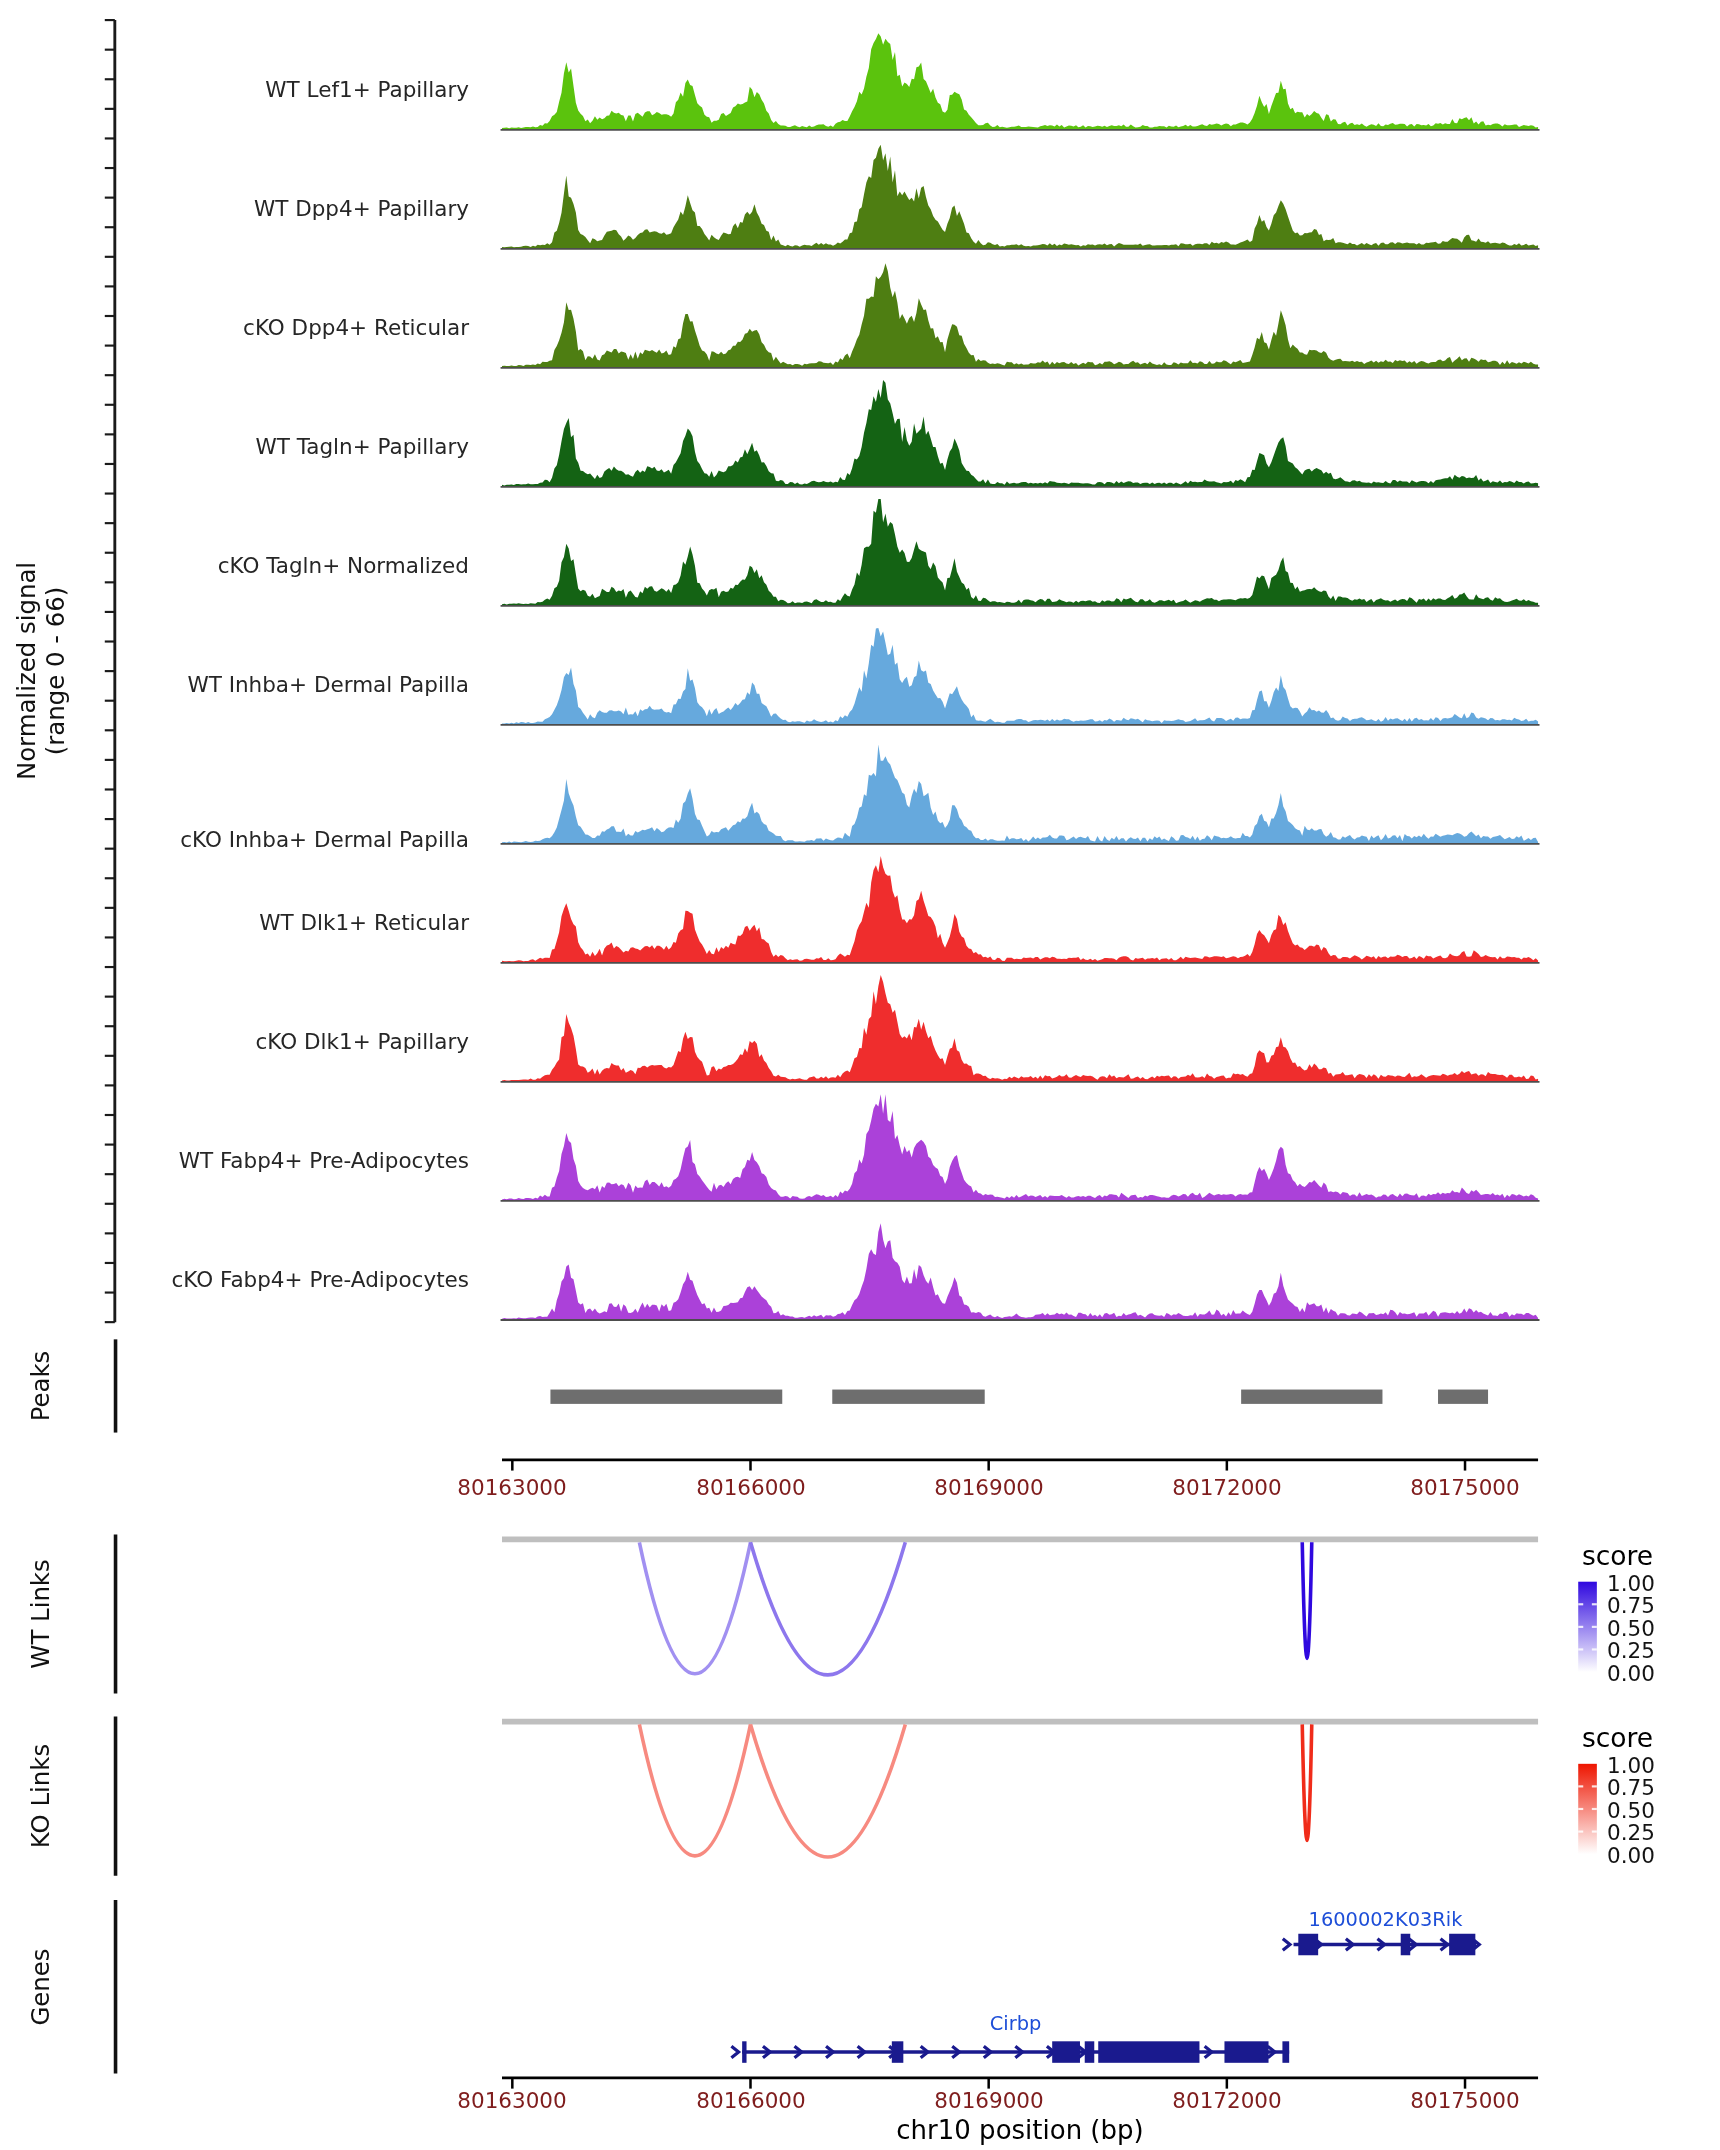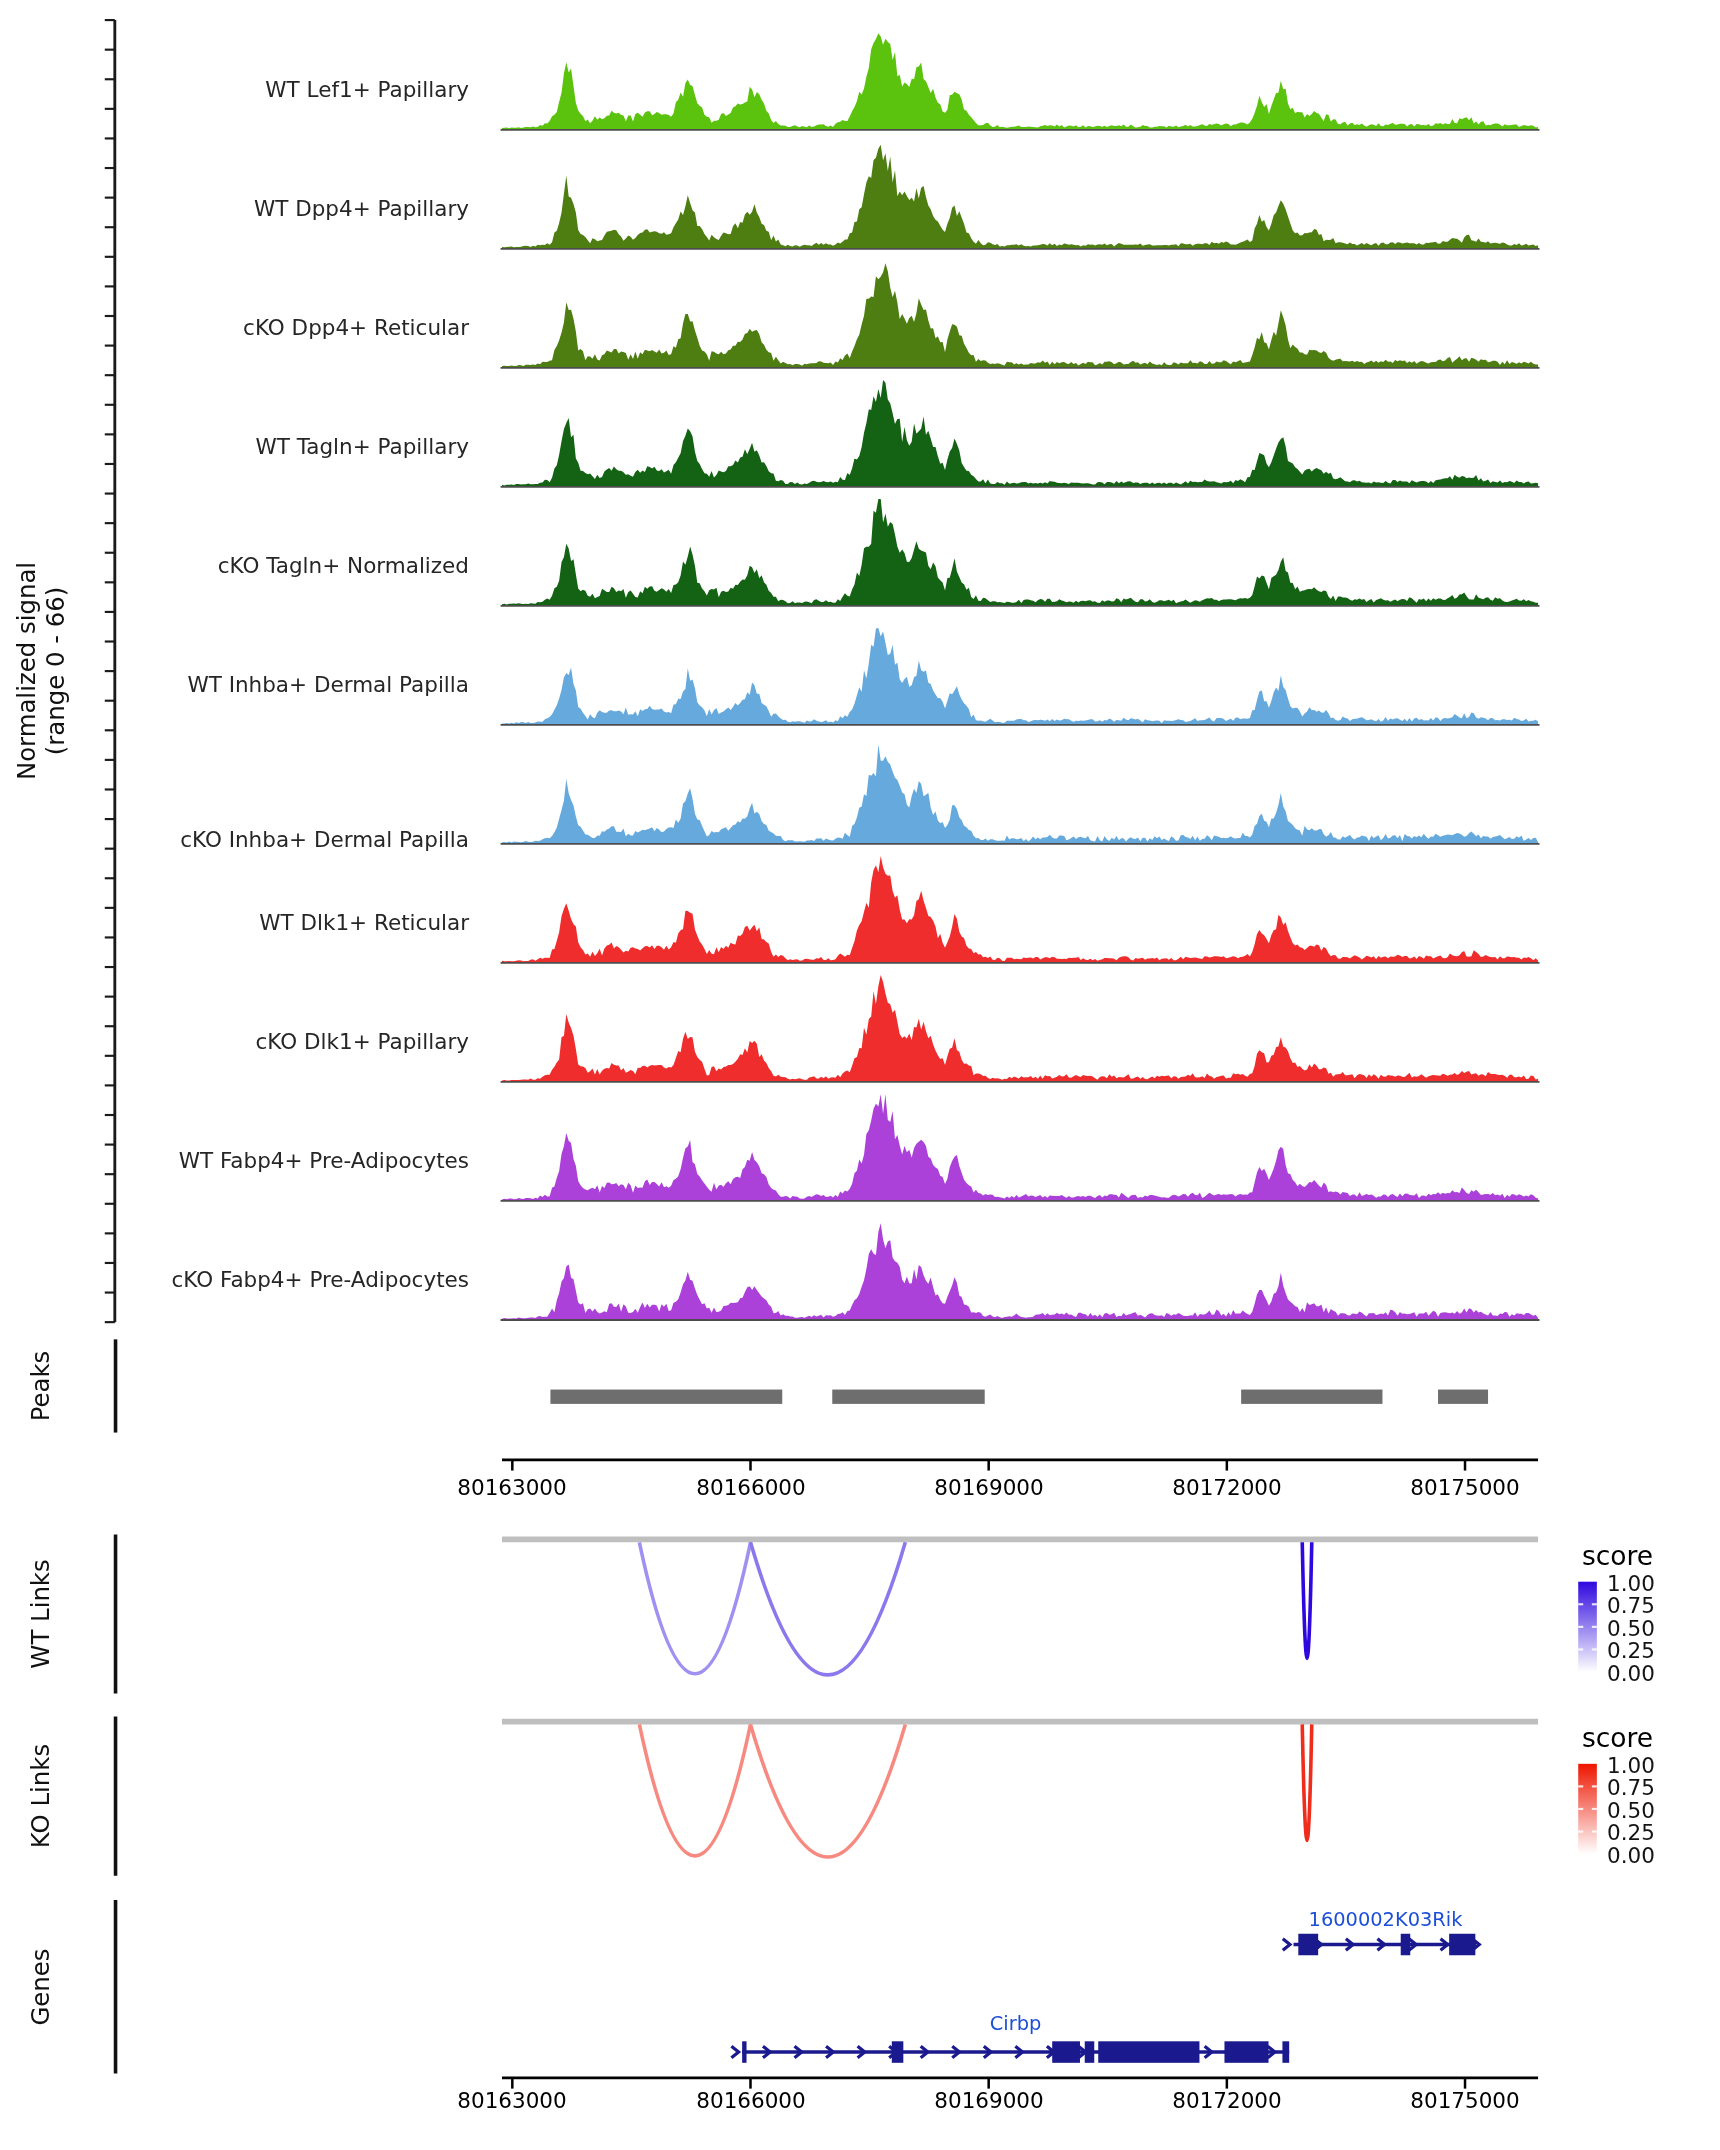--- a/index.html
+++ b/index.html
@@ -4,21 +4,21 @@
 <style>
   html,body{margin:0;padding:0;background:#fff;}
   .figure{position:relative;width:1721px;height:2151px;background:#ffffff;overflow:hidden;
           font-family:"DejaVu Sans","Liberation Sans",sans-serif;}
   .figure svg{position:absolute;left:0;top:0;}
   .txt{position:absolute;color:#222;white-space:nowrap;}
   .track-label{width:358px;text-align:right;font-size:21.5px;color:#262626;}
   .rot{transform:rotate(-90deg);transform-origin:center center;text-align:center;}
   .ylab{width:459px;left:-189px;top:642px;font-size:24.4px;line-height:29px;color:#111;}
   .rowlab{width:158px;height:30px;font-size:24.4px;color:#111;left:-38px;line-height:30px;}
-  .tick{width:158px;text-align:center;font-size:21.5px;color:#000000;}
+  .tick{width:158px;text-align:center;font-size:21.5px;color:#7f1d1d;}
   .axis-title{width:502px;text-align:center;font-size:26px;color:#000;}
   .leg-title{width:143px;text-align:center;font-size:26.5px;color:#000;}
   .leg-tick{width:79px;text-align:left;font-size:21.5px;color:#141414;}
   .gene-label{width:287px;text-align:center;font-size:19.4px;color:#1d4ed8;}
 </style>
 </head>
 <body>
 
 <div class="figure">
   <svg id="fig-svg" width="1721" height="2151" viewBox="0 0 2400 3000">
@@ -224,14 +224,15 @@
   <div class="txt leg-tick" style="left:1607px;top:1843px">0.00</div>
 
   <div class="txt gene-label" style="left:1242px;top:1908px">1600002K03Rik</div>
   <div class="txt gene-label" style="left:872px;top:2012px">Cirbp</div>
 
   <div class="txt tick" style="left:433px;top:2088px">80163000</div>
   <div class="txt tick" style="left:672px;top:2088px">80166000</div>
   <div class="txt tick" style="left:910px;top:2088px">80169000</div>
   <div class="txt tick" style="left:1148px;top:2088px">80172000</div>
   <div class="txt tick" style="left:1386px;top:2088px">80175000</div>
+  <div class="txt axis-title" style="left:769px;top:2115px">chr10 position (bp)</div>
 </div>
 
 
 </body></html>

